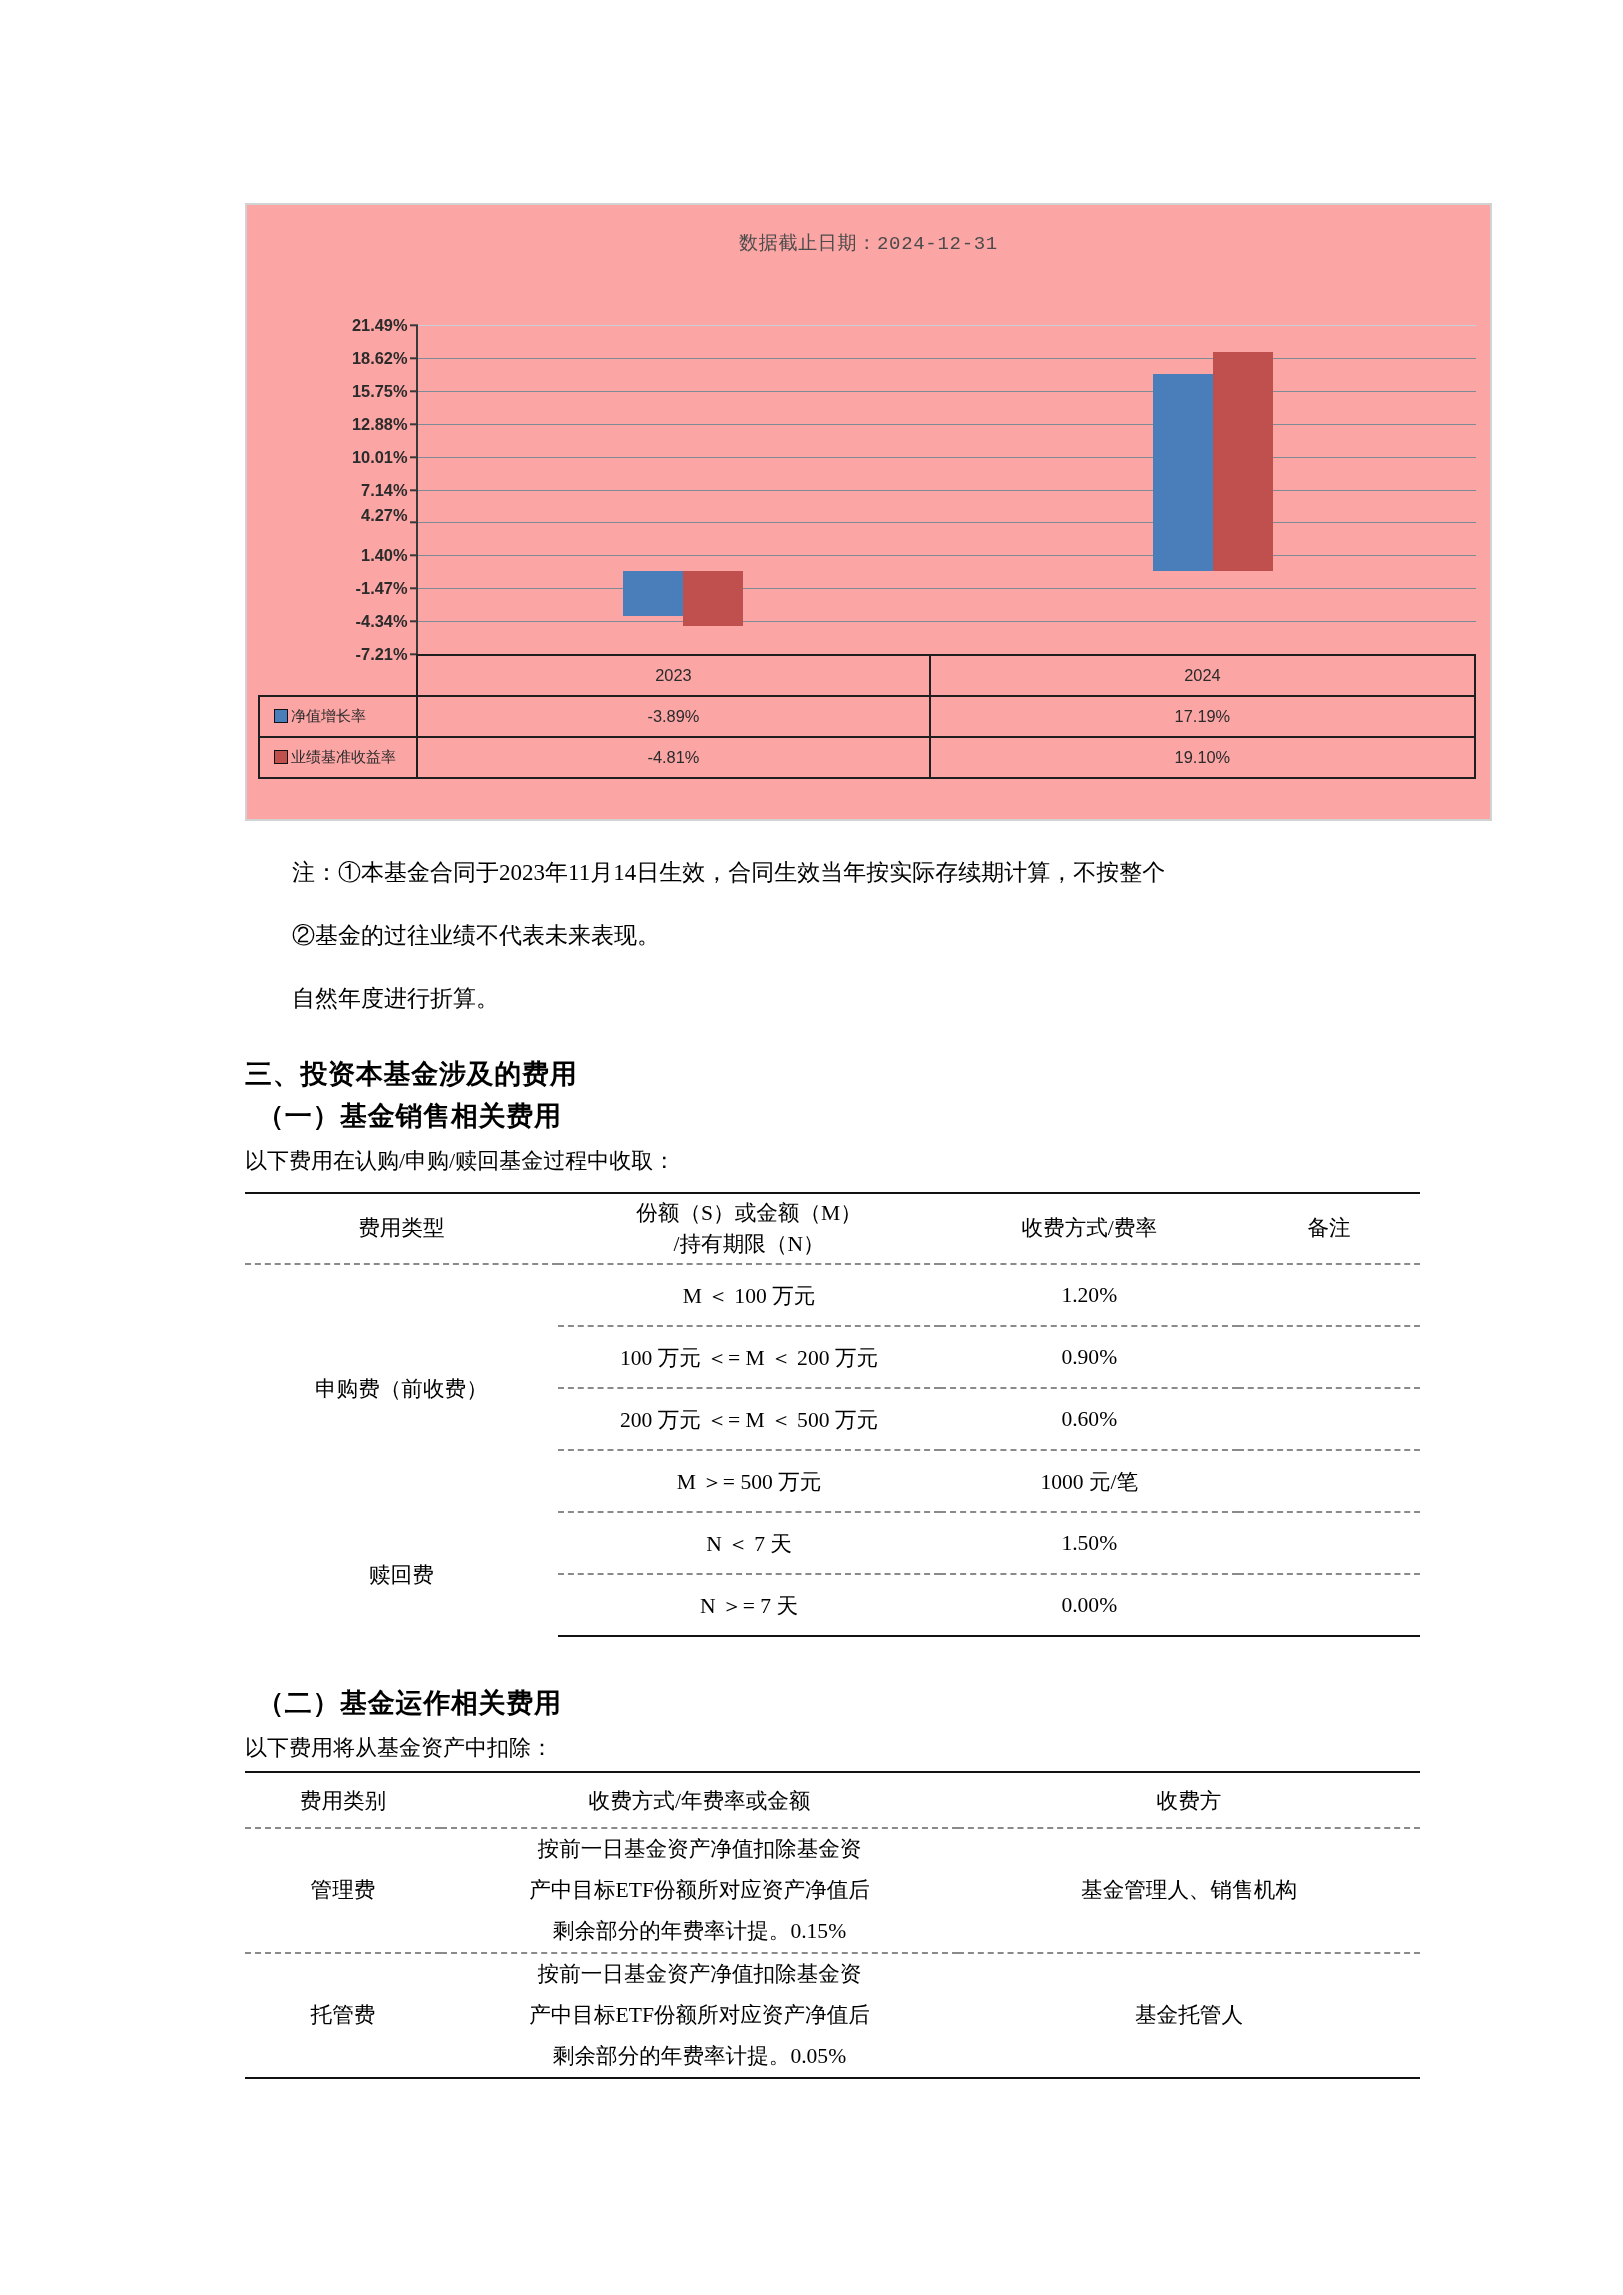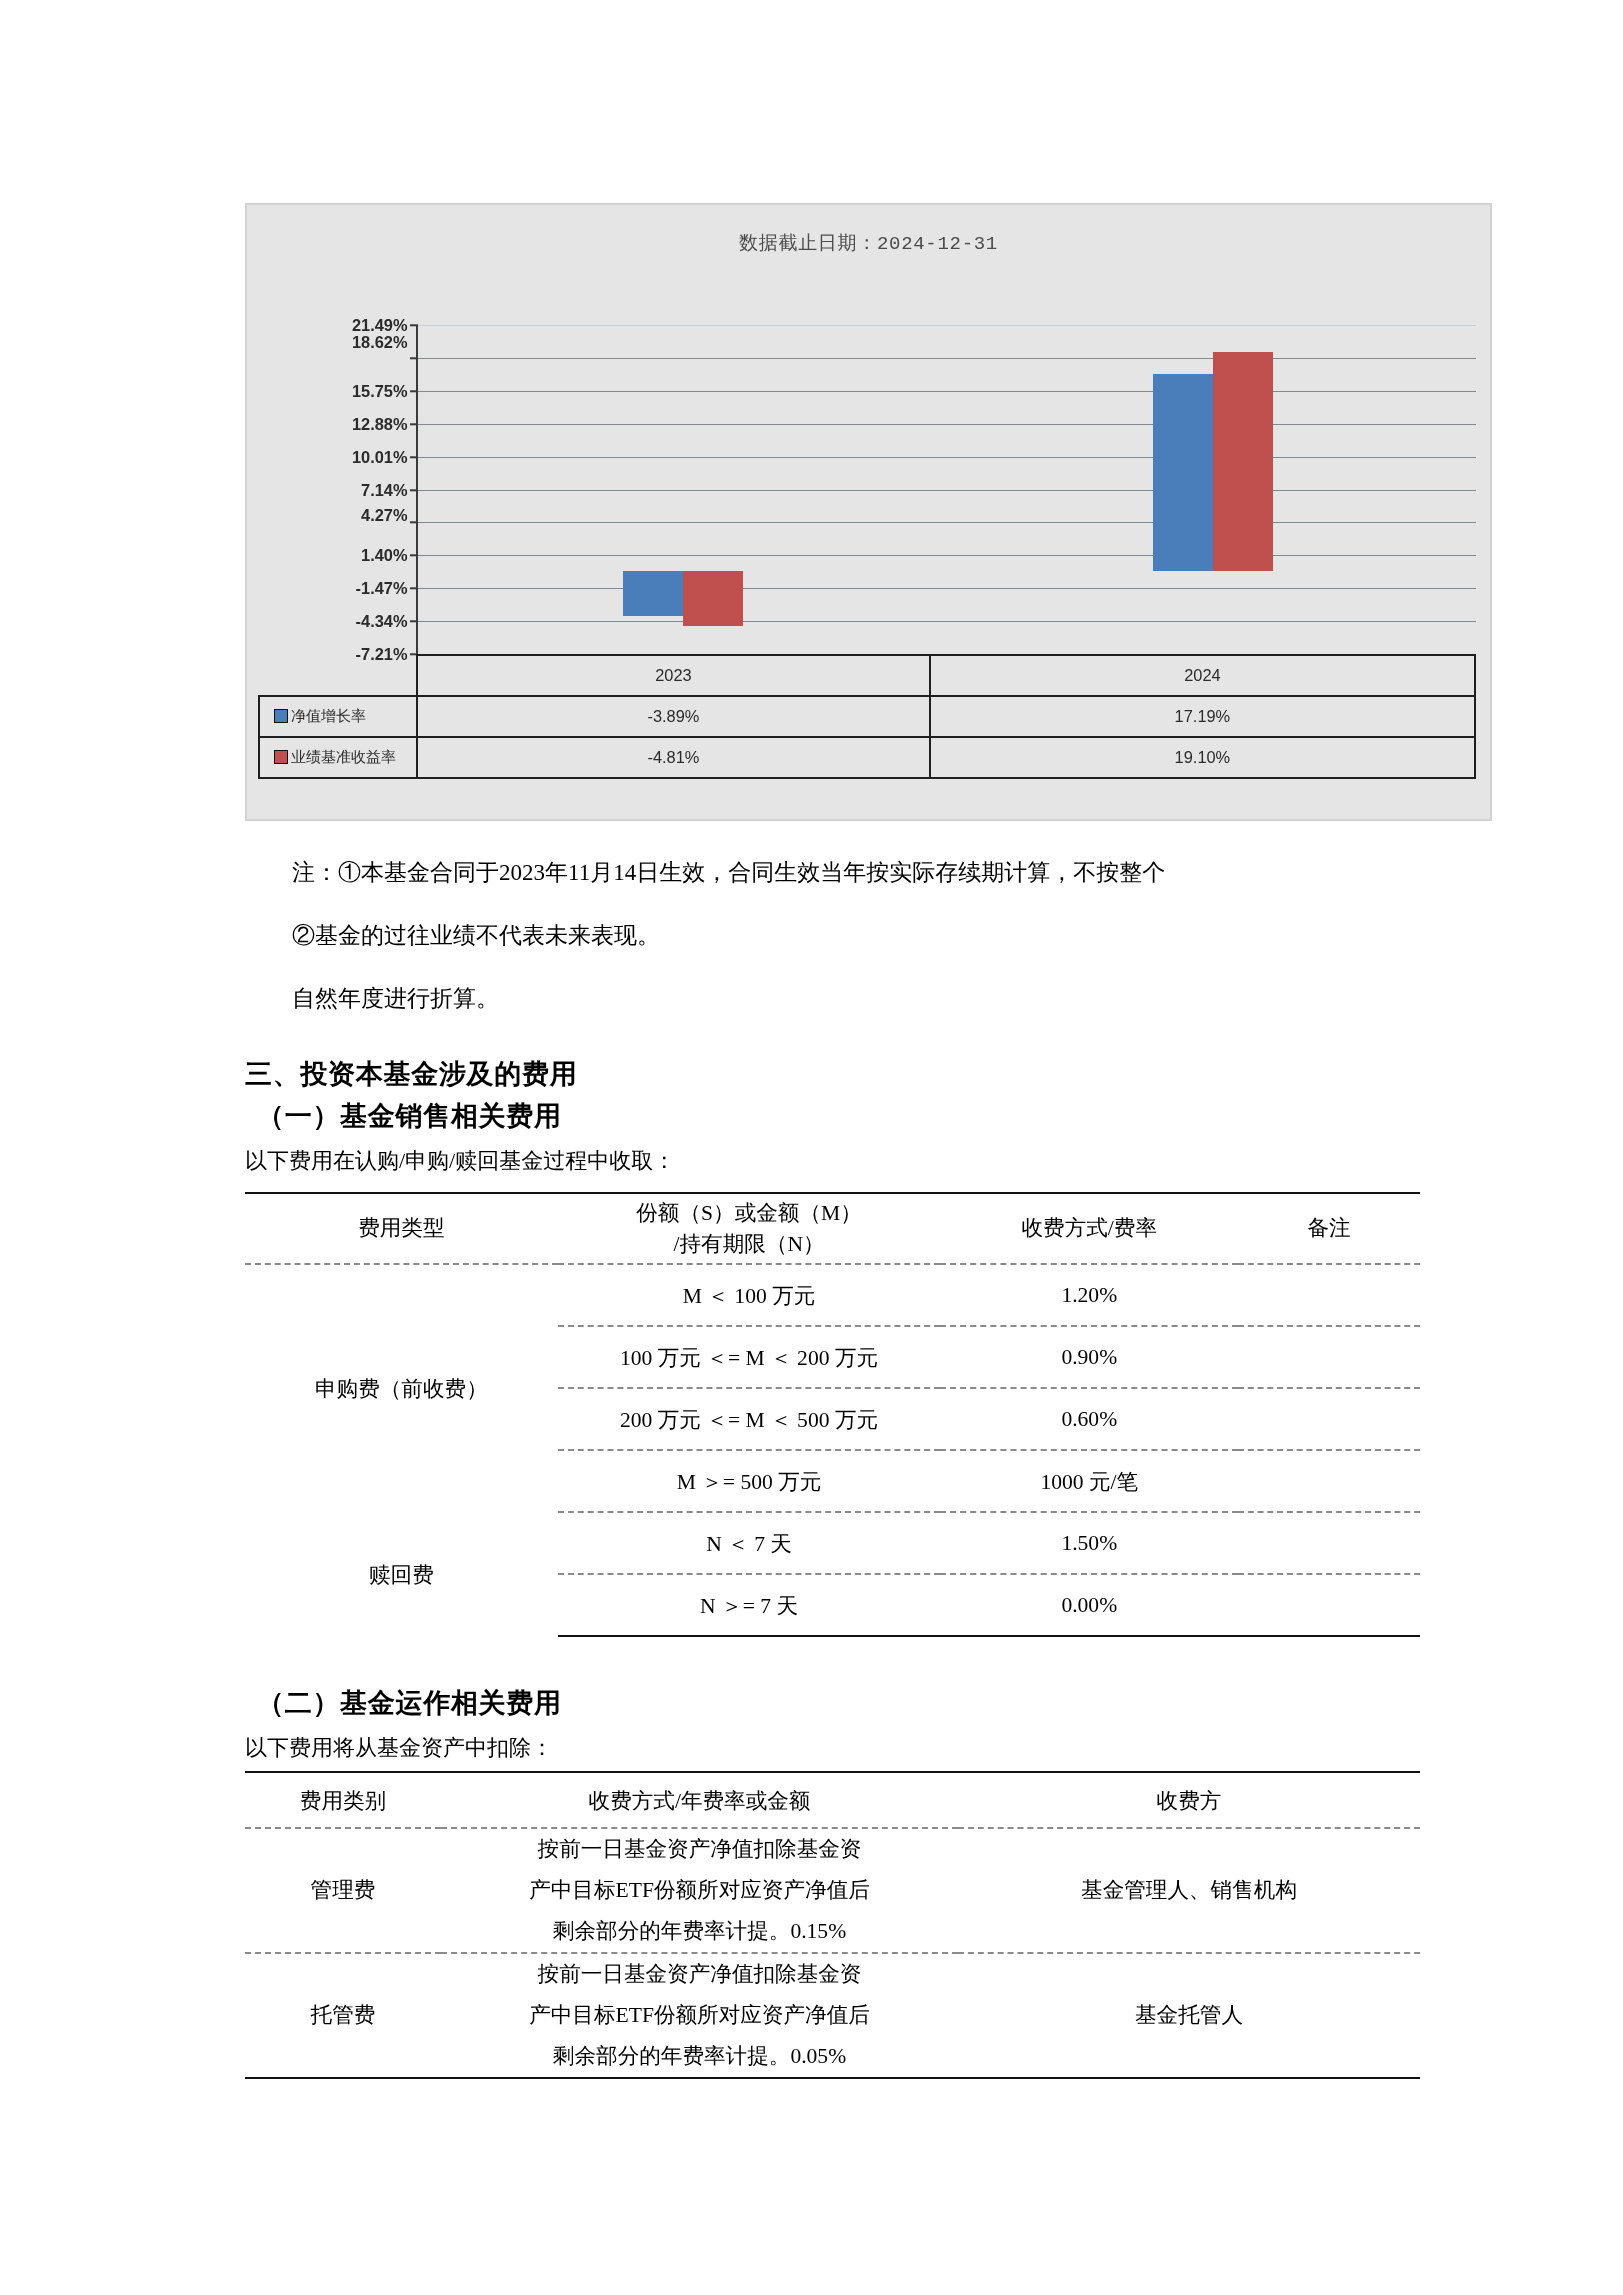--- a/index.html
+++ b/index.html
@@ -22,21 +22,21 @@
   }
 
   
   .chart-box {
     position: absolute;
     left: 245px;
     top: 203px;
     width: 1247px;
     height: 618px;
     border: 2px solid #d2d2d2;
-    background: #e5e5e5;
+    background: #fca5a5;
   }
   .chart-title {
     position: absolute;
     left: 0; top: 25px;
     width: 100%;
     text-align: center;
     font-family: "Liberation Mono", monospace;
     font-size: 19px;
     letter-spacing: 0.7px;
     color: #4b4b4b;
@@ -213,21 +213,21 @@
     <div class="chart-title">数据截止日期：2024-12-31</div>
 
     <div class="plot">
 
       <div id="grid-layer">
           <div class="gridline faint" style="top: 0px;"></div>
           <div class="tick-mark" style="top: 0px;"></div>
           <div class="tick-label" style="top: 0px;">21.49%</div>
           <div class="gridline" style="top: 33px;"></div>
           <div class="tick-mark" style="top: 33px;"></div>
-          <div class="tick-label" style="top: 17px;">18.62%</div>
+          <div class="tick-label" style="top: 33px;">18.62%</div>
           <div class="gridline" style="top: 66px;"></div>
           <div class="tick-mark" style="top: 66px;"></div>
           <div class="tick-label" style="top: 66px;">15.75%</div>
           <div class="gridline" style="top: 99px;"></div>
           <div class="tick-mark" style="top: 99px;"></div>
           <div class="tick-label" style="top: 99px;">12.88%</div>
           <div class="gridline" style="top: 132px;"></div>
           <div class="tick-mark" style="top: 132px;"></div>
           <div class="tick-label" style="top: 132px;">10.01%</div>
           <div class="gridline" style="top: 165px;"></div>

